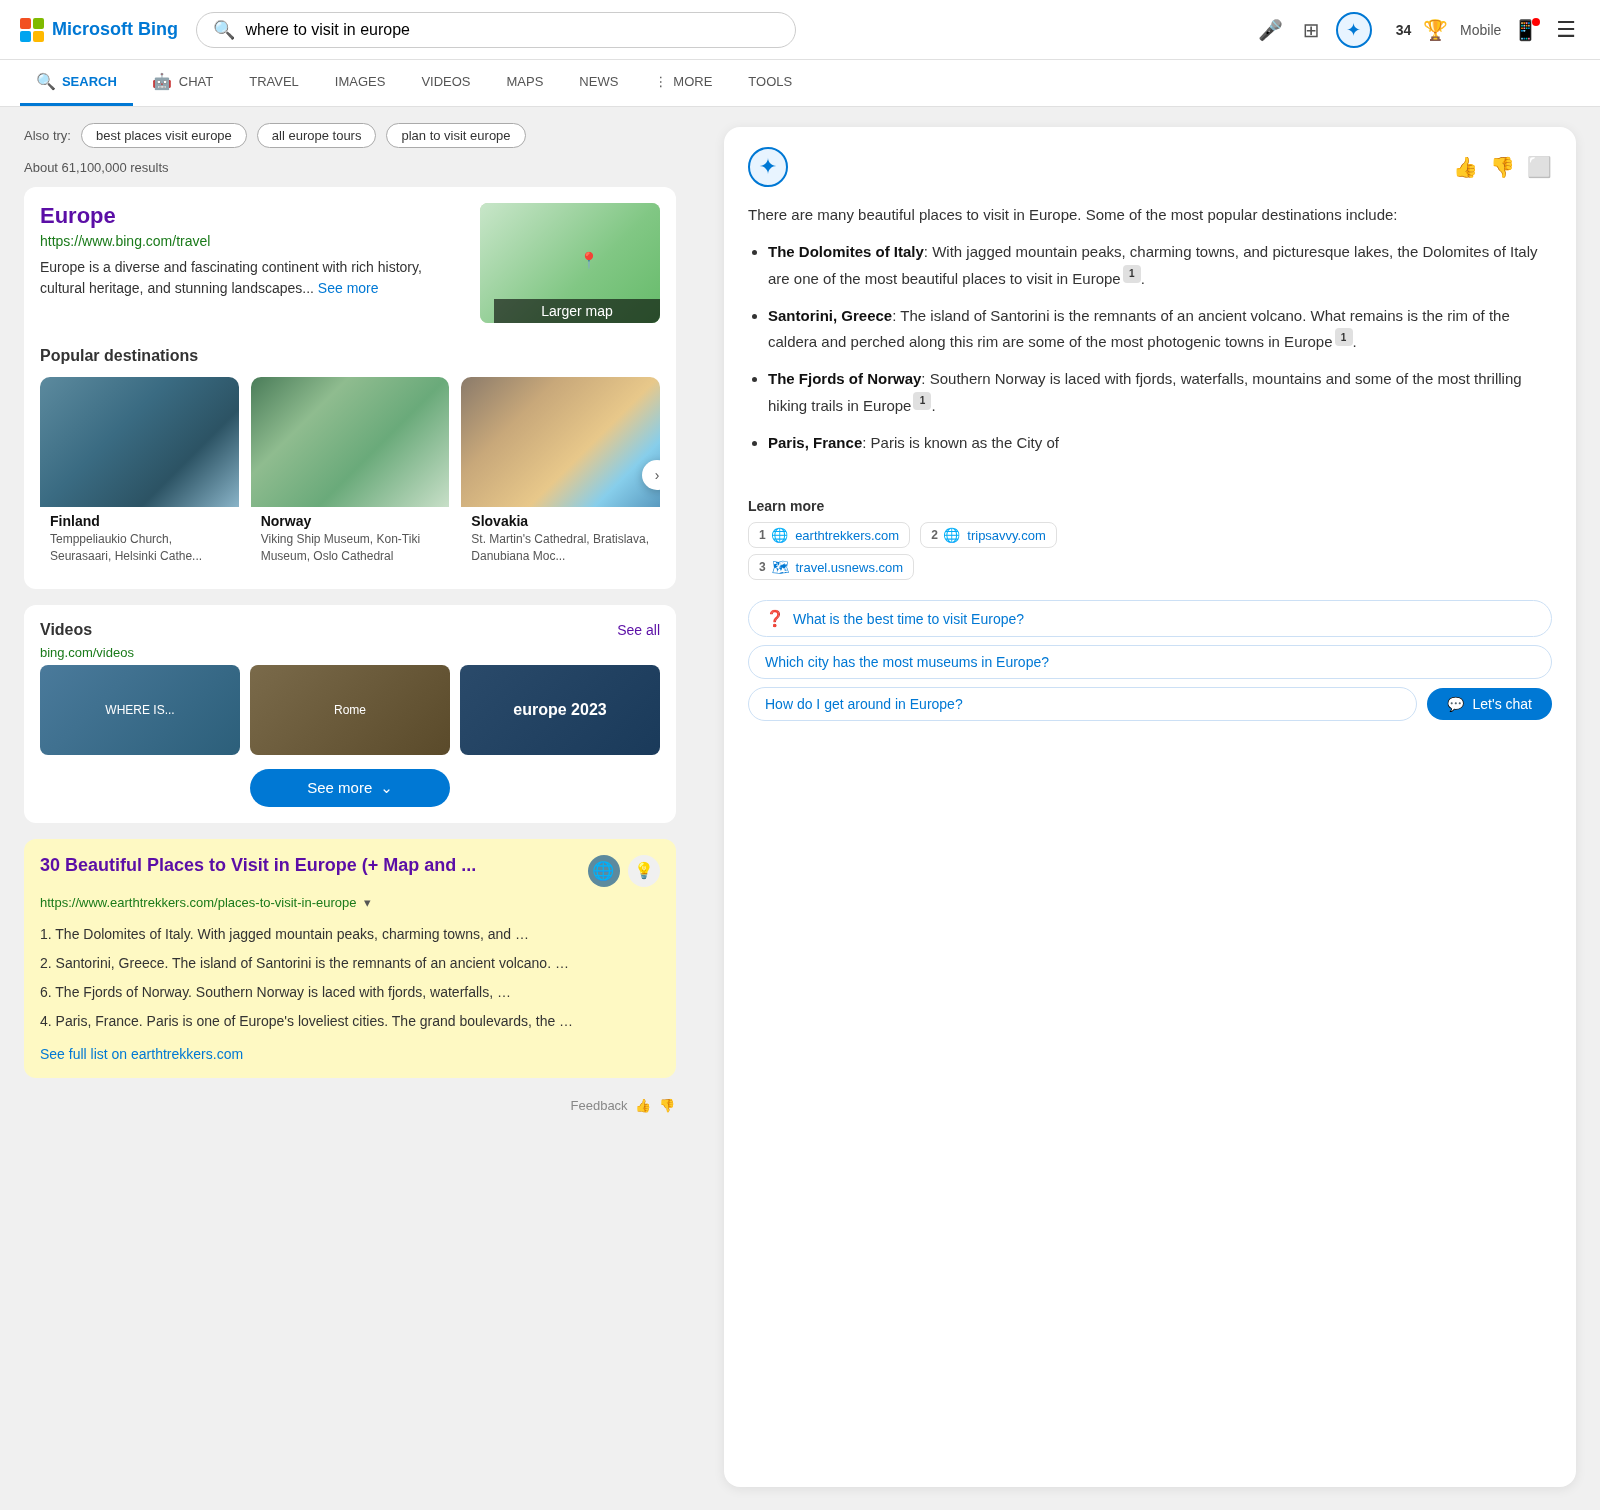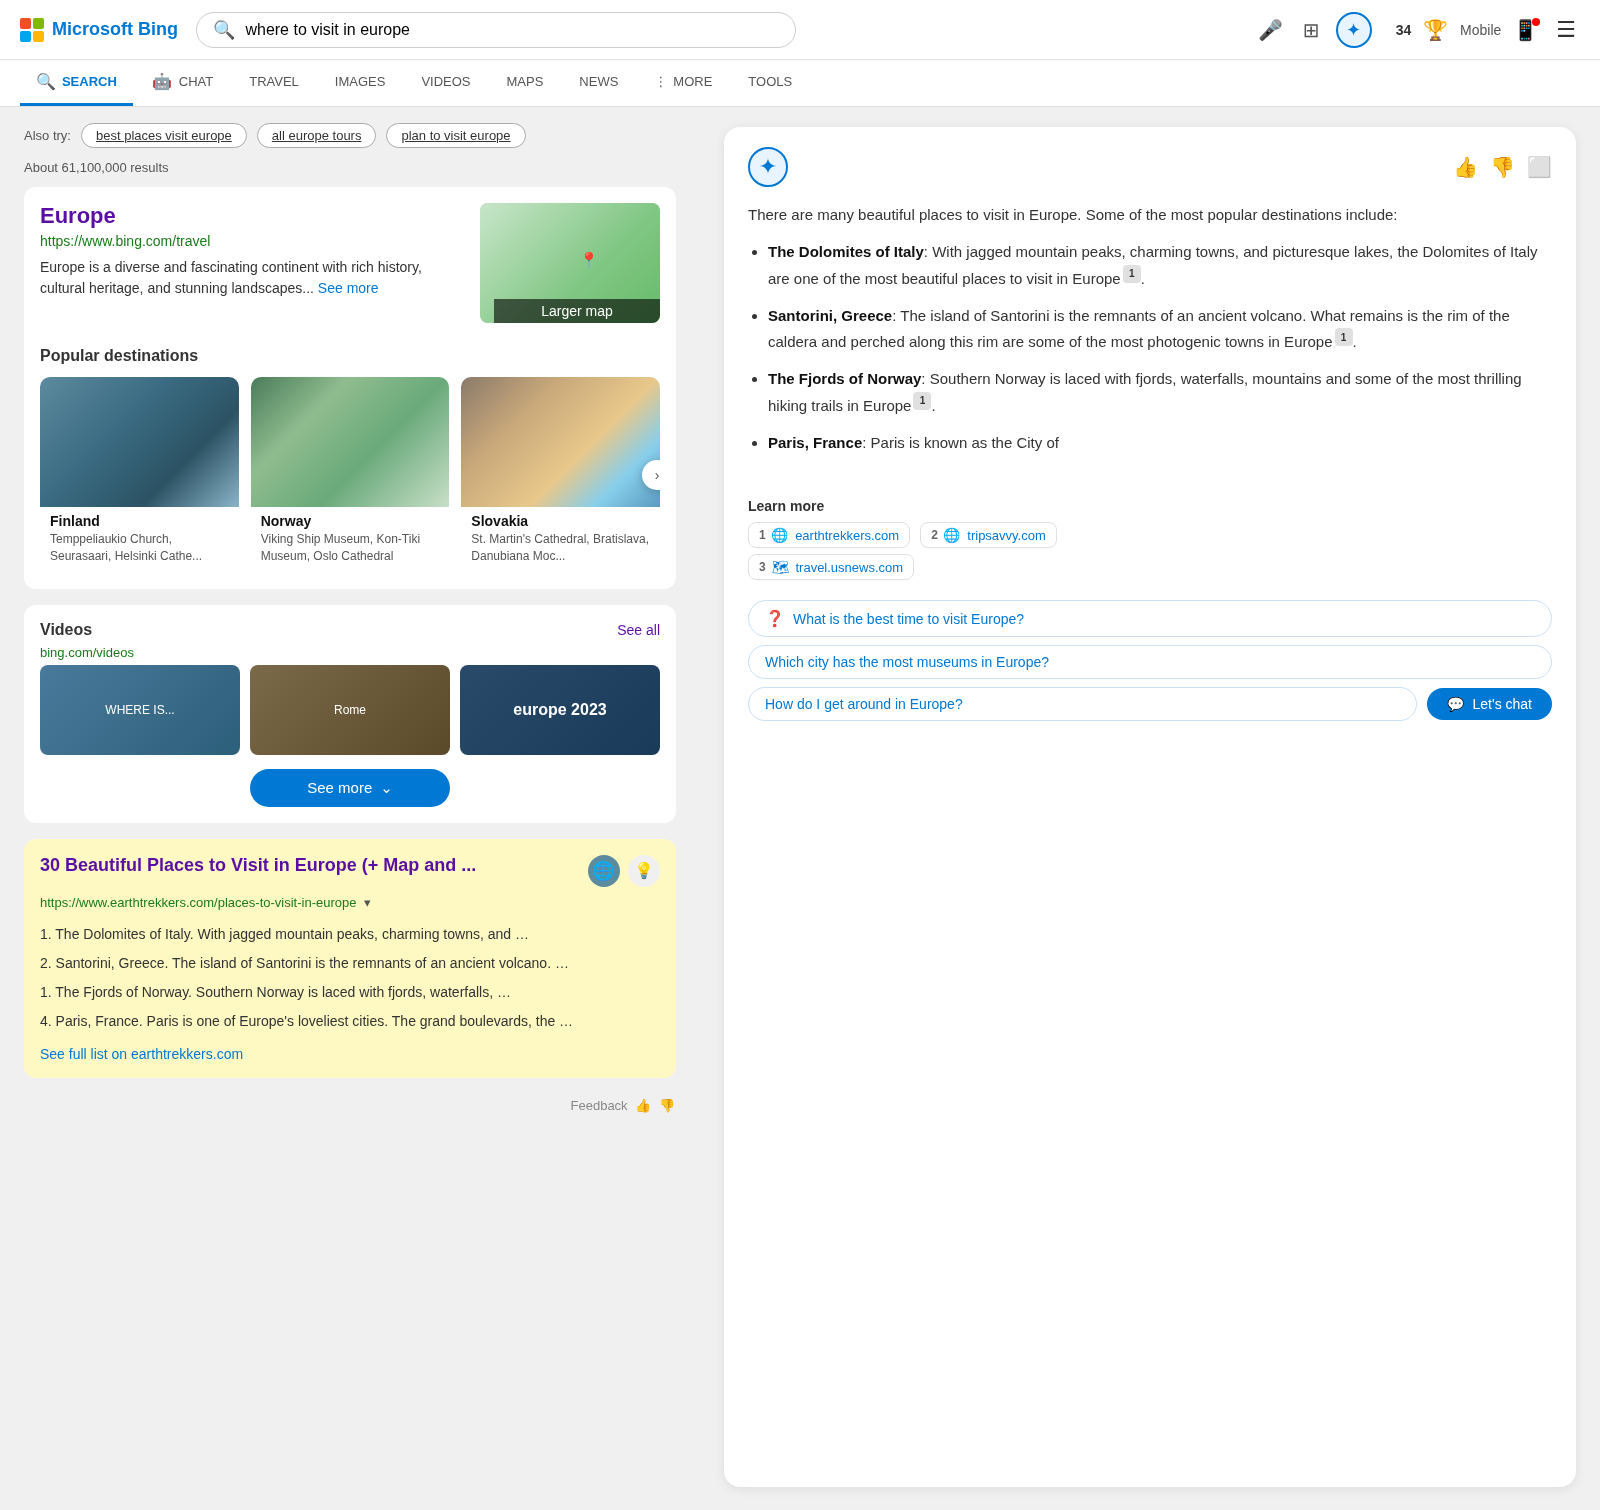--- a/index.html
+++ b/index.html
@@ -169,21 +169,20 @@
       font-size: 13px;
     }
     .also-try-chip {
       border: 1px solid #aaa;
       border-radius: 20px;
       padding: 4px 14px;
       font-size: 13px;
       color: #333;
       cursor: pointer;
       background: #fff;
-      text-decoration: underline;
     }
 
     .results-count {
       color: #555;
       font-size: 13px;
       margin-bottom: 12px;
     }
 
     
     .main-result-card {
@@ -739,21 +738,21 @@
           <div class="result-icon-btn" style="background:#5c8a9e;color:#fff;font-size:18px;">🌐</div>
           <div class="result-icon-btn">💡</div>
         </div>
       </div>
       <div class="result-url">
         <span>https://www.earthtrekkers.com/places-to-visit-in-europe</span>
         <span style="color:#555;margin-left:4px">▾</span>
       </div>
       <div class="result-list-item">1. The Dolomites of Italy. With jagged mountain peaks, charming towns, and …</div>
       <div class="result-list-item">2. Santorini, Greece. The island of Santorini is the remnants of an ancient volcano. …</div>
-      <div class="result-list-item">1. The Fjords of Norway. Southern Norway is laced with fjords, waterfalls, …</div>
+      <div class="result-list-item">6. The Fjords of Norway. Southern Norway is laced with fjords, waterfalls, …</div>
       <div class="result-list-item">4. Paris, France. Paris is one of Europe's loveliest cities. The grand boulevards, the …</div>
       <a class="see-full-link">See full list on earthtrekkers.com</a>
     </div>
 
     <div class="feedback-row">
       <span>Feedback</span>
       <span style="cursor:pointer">👍</span>
       <span style="cursor:pointer">👎</span>
     </div>
   </div>

